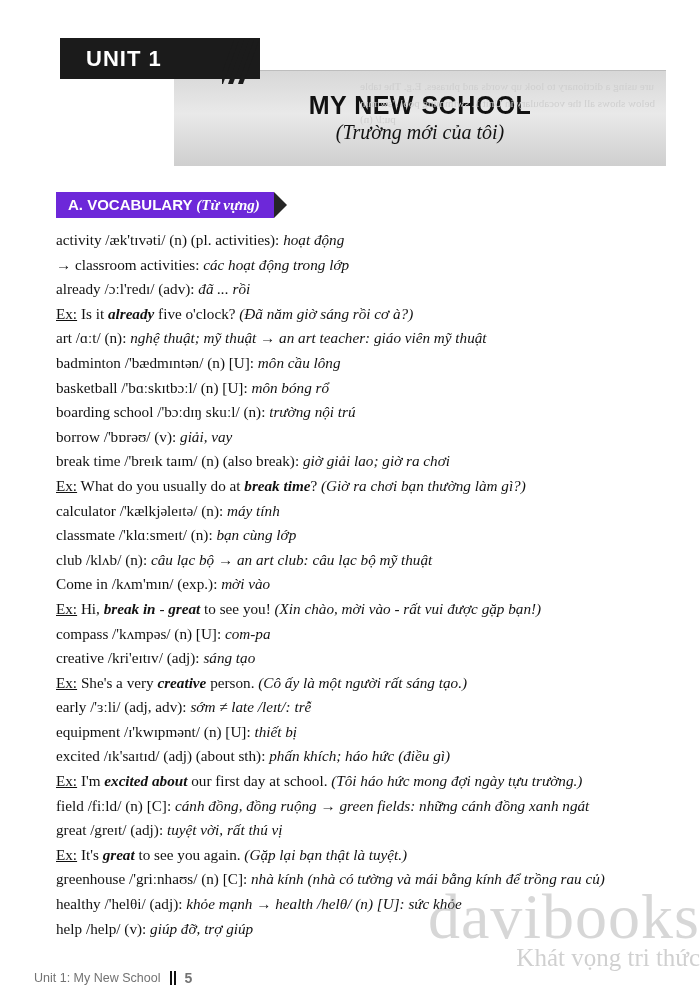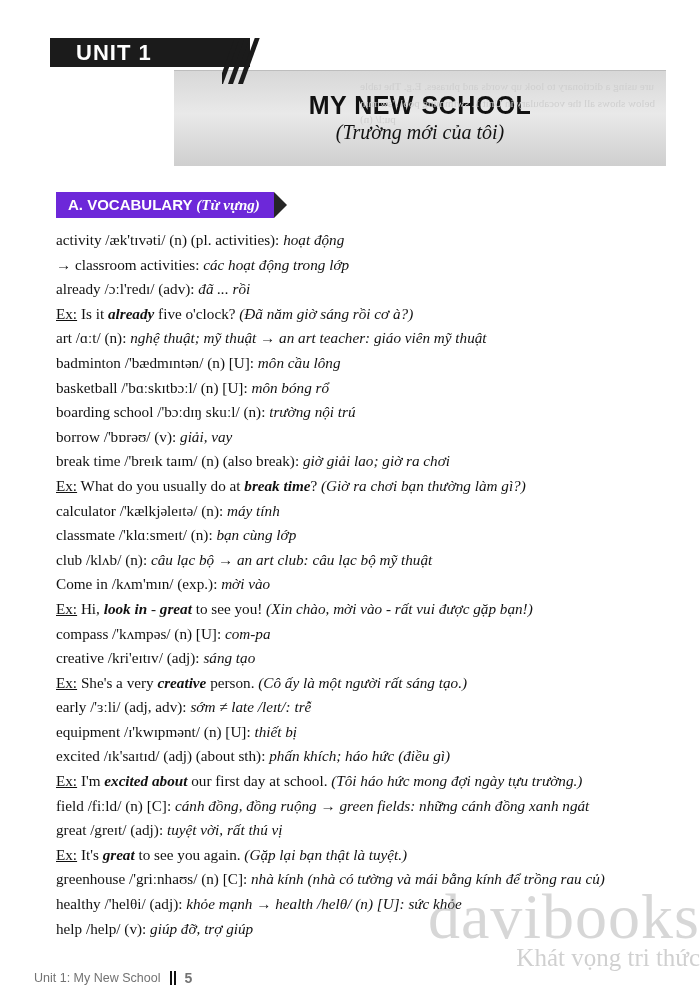--- a/index.html
+++ b/index.html
@@ -22,24 +22,24 @@
   }
 
   
   .header-wrap {
     position: relative;
     height: 150px;
   }
 
   .unit-tab {
     position: absolute;
-    left: 16px;
+    left: 26px;
     top: 12px;
     width: 200px;
-    height: 29px;
+    height: 41px;
     background: #1b1b1b;
     color: #fff;
     display: flex;
     align-items: center;
     padding-left: 26px;
     letter-spacing: 1px;
     z-index: 5;
   }
   .unit-tab span {
     font-family: "Liberation Sans", sans-serif;
@@ -255,21 +255,21 @@
     <div class="entry">badminton /'bædmɪntən/ (n) [U]:<span class="it"> môn cầu lông</span></div>
     <div class="entry">basketball /'bɑːskɪtbɔːl/ (n) [U]:<span class="it"> môn bóng rổ</span></div>
     <div class="entry">boarding school /'bɔːdɪŋ skuːl/ (n):<span class="it"> trường nội trú</span></div>
     <div class="entry">borrow /'bɒrəʊ/ (v):<span class="it"> giải, vay</span></div>
     <div class="entry">break time /'breɪk taɪm/ (n) (also break):<span class="it"> giờ giải lao; giờ ra chơi</span></div>
     <div class="entry ex"><span class="ex-label">Ex:</span> What do you usually do at <span class="bi">break time</span>? <span class="it">(Giờ ra chơi bạn thường làm gì?)</span></div>
     <div class="entry">calculator /'kælkjəleɪtə/ (n):<span class="it"> máy tính</span></div>
     <div class="entry">classmate /'klɑːsmeɪt/ (n):<span class="it"> bạn cùng lớp</span></div>
     <div class="entry">club /klʌb/ (n):<span class="it"> câu lạc bộ → an art club: câu lạc bộ mỹ thuật</span></div>
     <div class="entry">Come in /kʌm'mɪn/ (exp.):<span class="it"> mời vào</span></div>
-    <div class="entry ex"><span class="ex-label">Ex:</span> Hi, <span class="bi">look in</span> - <span class="bi">great</span> to see you! <span class="it">(Xin chào, mời vào - rất vui được gặp bạn!)</span></div>
+    <div class="entry ex"><span class="ex-label">Ex:</span> Hi, <span class="bi">break in</span> - <span class="bi">great</span> to see you! <span class="it">(Xin chào, mời vào - rất vui được gặp bạn!)</span></div>
     <div class="entry">compass /'kʌmpəs/ (n) [U]:<span class="it"> com-pa</span></div>
     <div class="entry">creative /kri'eɪtɪv/ (adj):<span class="it"> sáng tạo</span></div>
     <div class="entry ex"><span class="ex-label">Ex:</span> She's a very <span class="bi">creative</span> person. <span class="it">(Cô ấy là một người rất sáng tạo.)</span></div>
     <div class="entry">early /'ɜːli/ (adj, adv):<span class="it"> sớm ≠ late /leɪt/: trễ</span></div>
     <div class="entry">equipment /ɪ'kwɪpmənt/ (n) [U]:<span class="it"> thiết bị</span></div>
     <div class="entry">excited /ɪk'saɪtɪd/ (adj) (about sth):<span class="it"> phấn khích; háo hức <span class="it">(điều gì)</span></span></div>
     <div class="entry ex"><span class="ex-label">Ex:</span> I'm <span class="bi">excited about</span> our first day at school. <span class="it">(Tôi háo hức mong đợi ngày tựu trường.)</span></div>
     <div class="entry">field /fiːld/ (n) [C]:<span class="it"> cánh đồng, đồng ruộng → green fields: những cánh đồng xanh ngát</span></div>
     <div class="entry">great /greɪt/ (adj):<span class="it"> tuyệt vời, rất thú vị</span></div>
     <div class="entry ex"><span class="ex-label">Ex:</span> It's <span class="bi">great</span> to see you again. <span class="it">(Gặp lại bạn thật là tuyệt.)</span></div>

